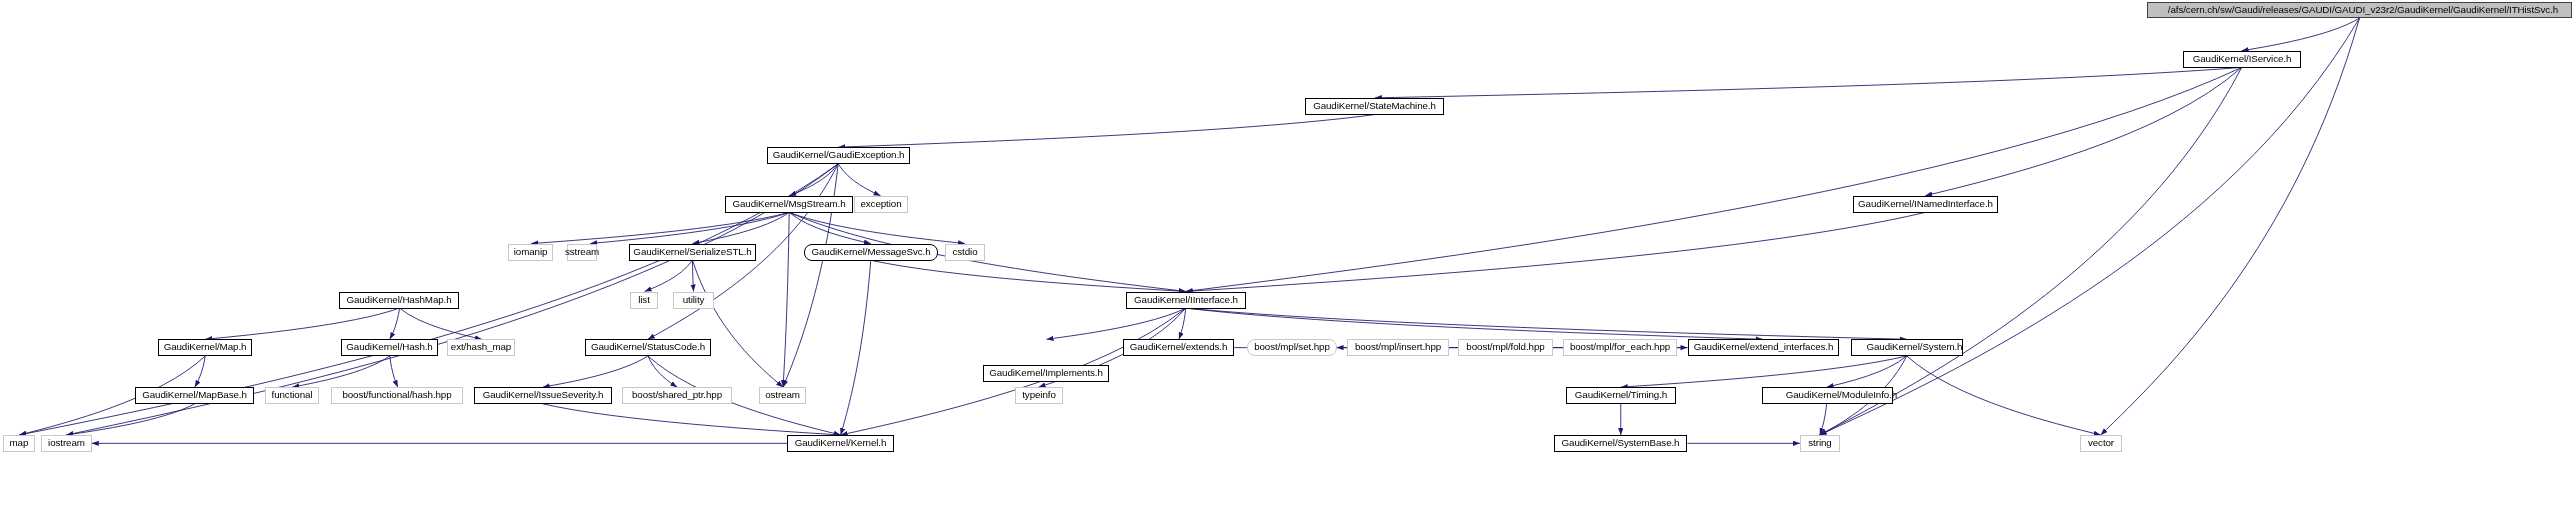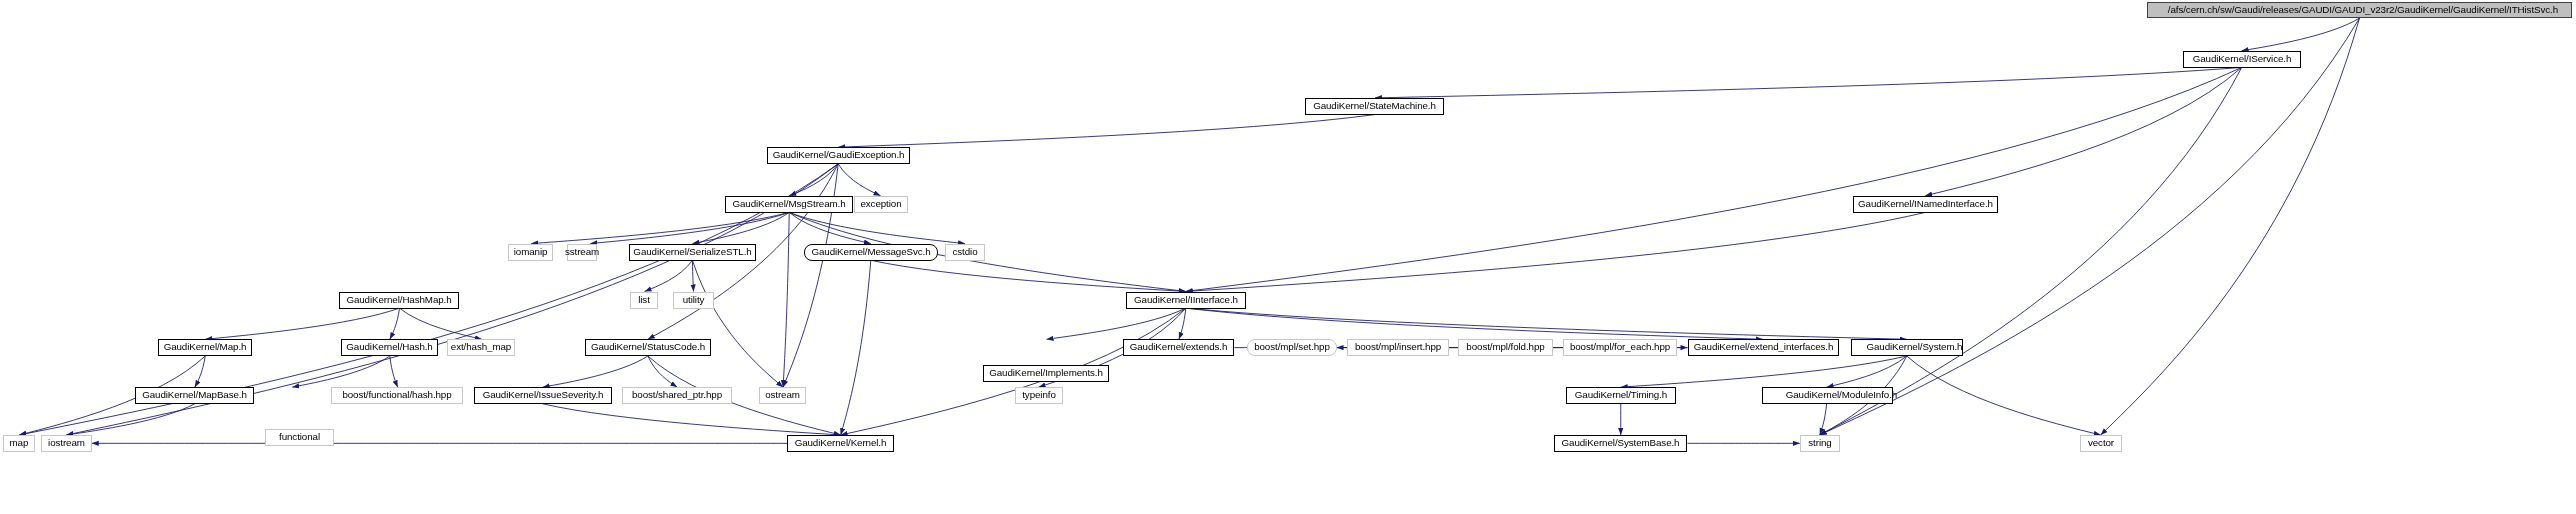--- a/index.html
+++ b/index.html
@@ -138,21 +138,21 @@
       <div class="node" style="left: 585px; top: 339px; width: 126px;">GaudiKernel/StatusCode.h</div>
       <div class="node" style="left: 983px; top: 339px; width: 126px; margin-top: 26px;">GaudiKernel/Implements.h</div>
       <div class="node" style="left: 1123px; top: 339px; width: 111px;">GaudiKernel/extends.h</div>
       <div class="node sys" style="left: 1247px; top: 339px; width: 90px; border-radius: 8px;">boost/mpl/set.hpp</div>
       <div class="node sys" style="left: 1347px; top: 339px; width: 102px;">boost/mpl/insert.hpp</div>
       <div class="node sys" style="left: 1458px; top: 339px; width: 95px;">boost/mpl/fold.hpp</div>
       <div class="node sys" style="left: 1563px; top: 339px; width: 114px;">boost/mpl/for_each.hpp</div>
       <div class="node" style="left: 1688px; top: 339px; width: 151px;">GaudiKernel/extend_interfaces.h</div>
       <div class="node" style="left: 1851px; top: 339px; width: 112px; padding-left: 20px;">GaudiKernel/System.h</div>
       <div class="node" style="left: 135px; top: 387px; width: 119px;">GaudiKernel/MapBase.h</div>
-      <div class="node sys" style="left: 265px; top: 387px; width: 69px; margin-top: 42px;">functional</div>
+      <div class="node sys" style="left: 265px; top: 387px; width: 54px;">functional</div>
       <div class="node sys" style="left: 331px; top: 387px; width: 132px;">boost/functional/hash.hpp</div>
       <div class="node" style="left: 474px; top: 387px; width: 138px;">GaudiKernel/IssueSeverity.h</div>
       <div class="node sys" style="left: 622px; top: 387px; width: 110px;">boost/shared_ptr.hpp</div>
       <div class="node sys" style="left: 759px; top: 387px; width: 47px;">ostream</div>
       <div class="node sys" style="left: 1015px; top: 387px; width: 48px;">typeinfo</div>
       <div class="node" style="left: 1566px; top: 387px; width: 110px;">GaudiKernel/Timing.h</div>
       <div class="node" style="left: 1762px; top: 387px; width: 131px; padding-left: 33px;">GaudiKernel/ModuleInfo.h</div>
       <div class="node sys" style="left: 2.9px; top: 435px; width: 32px;">map</div>
       <div class="node sys" style="left: 41px; top: 435px; width: 51px;">iostream</div>
       <div class="node" style="left: 787px; top: 435px; width: 107px;">GaudiKernel/Kernel.h</div>

